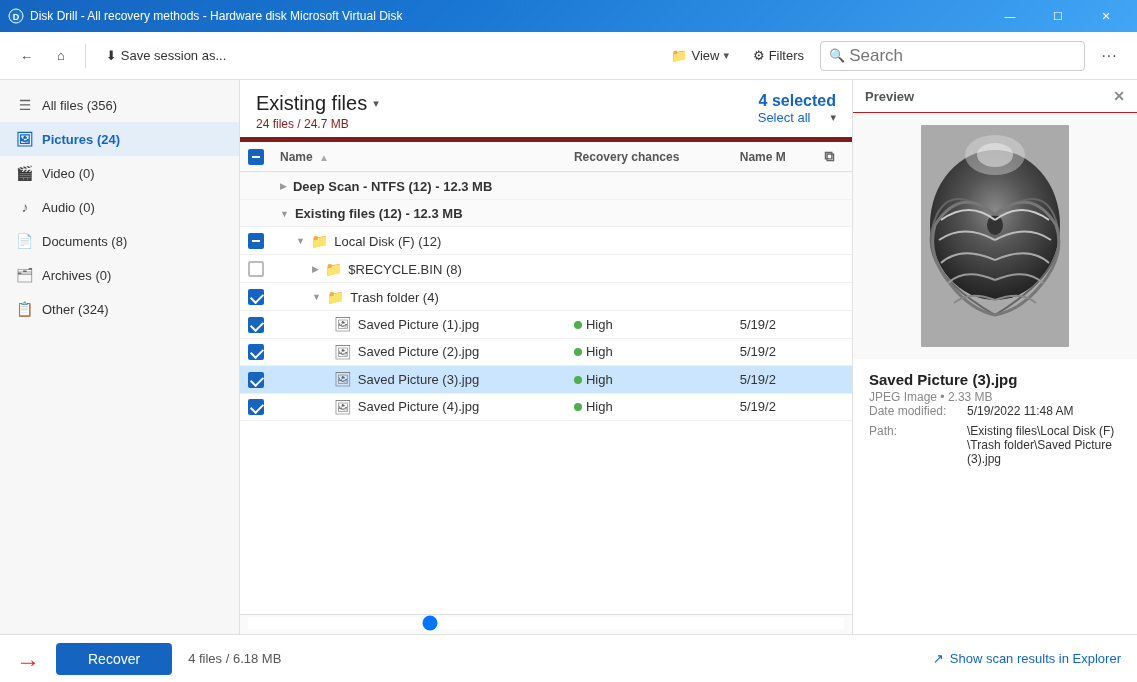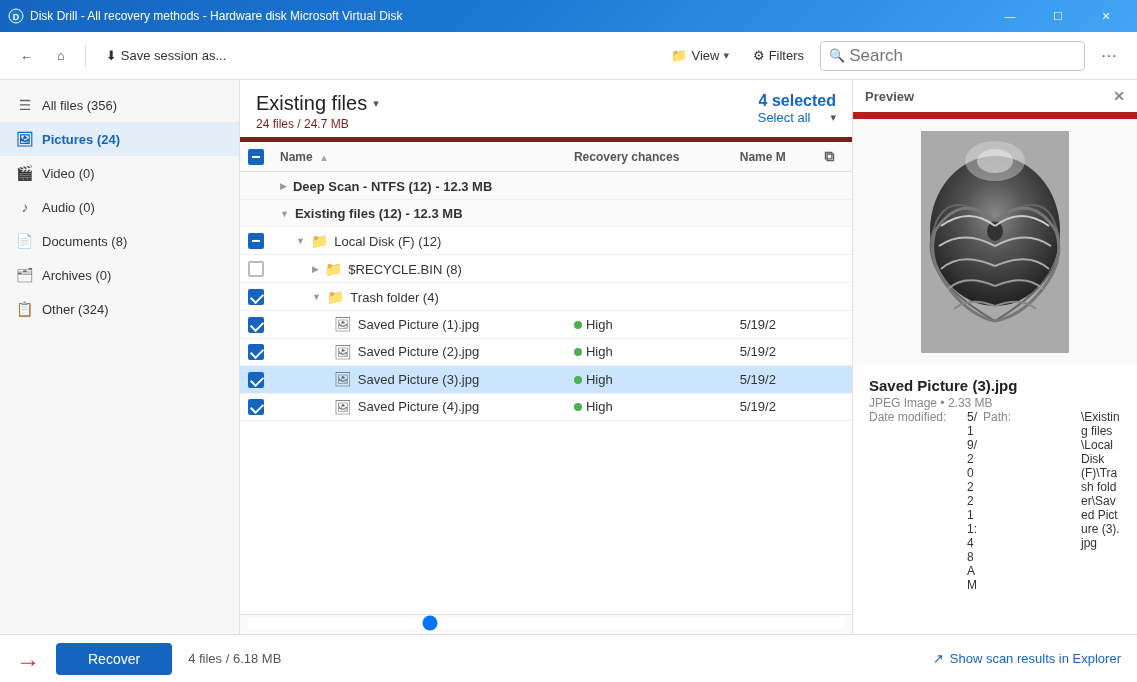--- a/index.html
+++ b/index.html
@@ -138,37 +138,37 @@
     .preview-panel {
       width: 285px;
       border-left: 1px solid #e0e0e0;
       display: flex;
       flex-direction: column;
       flex-shrink: 0;
       background: white;
     }
     .preview-header {
       display: flex; align-items: center; justify-content: space-between;
-      padding: 8px 12px; border-bottom: 7px solid #b91c1c;
+      padding: 8px 12px; border-bottom: 1px solid #b91c1c;
       font-size: 13px; font-weight: 600; color: #555;
     }
     .preview-close { cursor: pointer; color: #888; font-size: 14px; }
     .preview-image-wrap {
       padding: 12px; display: flex; justify-content: center; align-items: center;
       background: #f9f9f9;
     }
     .preview-image {
       width: 148px; height: 222px; border-radius: 2px; overflow: hidden;
       background: #888;
     }
     .preview-image svg { width: 100%; height: 100%; }
     .preview-info { padding: 12px 16px; }
     .preview-filename { font-size: 15px; font-weight: 600; color: #222; margin-bottom: 2px; }
     .preview-filetype { font-size: 12px; color: #888; }
-    .preview-meta { display: flex; gap: 6px; }
+    .preview-meta { display: flex; flex-direction: column; gap: 6px; }
     .preview-meta-row { display: flex; gap: 8px; font-size: 12px; }
     .preview-meta-label { color: #888; min-width: 90px; flex-shrink: 0; }
     .preview-meta-value { color: #333; word-break: break-all; }
 
     
     .hscroll-wrap {
       border-top: 1px solid #e0e0e0;
       padding: 2px 8px;
       background: #fafafa;
     }

